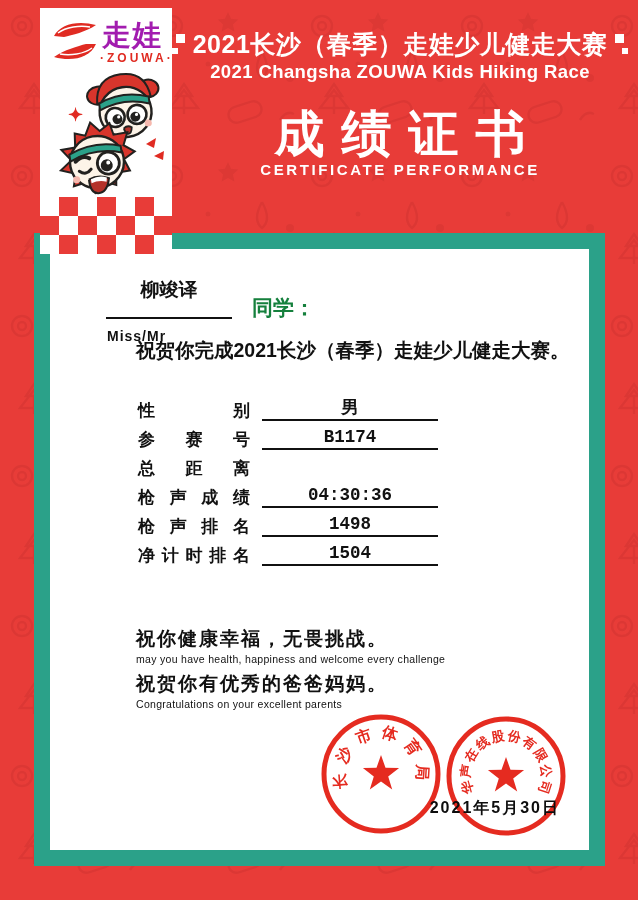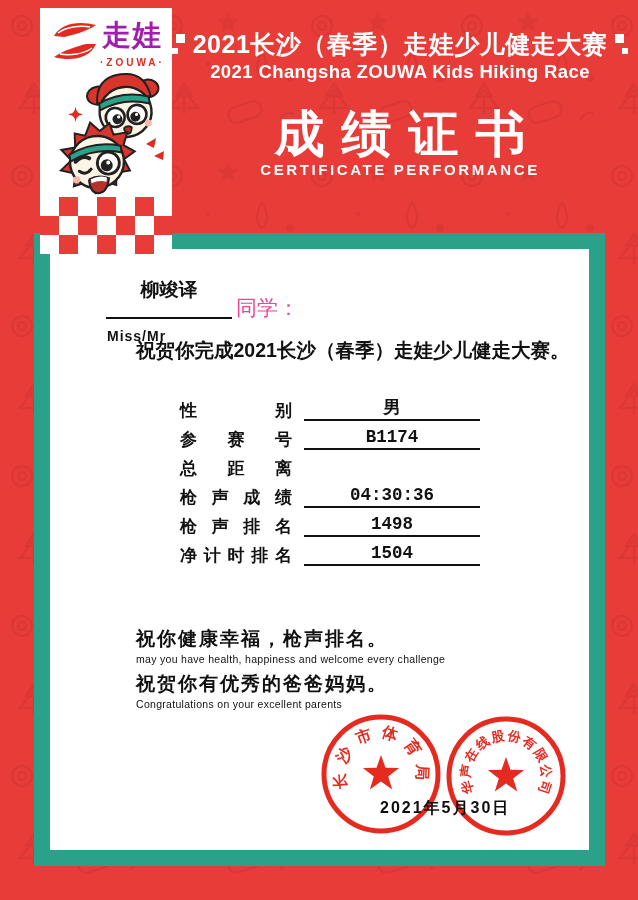--- a/index.html
+++ b/index.html
@@ -10,21 +10,21 @@
   }
   
   #bg-pattern{position:absolute;left:0;top:0;width:638px;height:900px;z-index:0;}
   
   .left-strip{
     position:absolute;left:40px;top:8px;width:132px;height:246px;
     background:#ffffff;z-index:3;
   }
   .logo-swoosh{position:absolute;left:12px;top:12px;width:46px;height:42px;}
   .logo-text{position:absolute;left:62px;top:13px;font-size:29px;font-weight:900;color:#a21caf;letter-spacing:1px;line-height:1;}
-  .logo-sub{position:absolute;left:60px;top:49px;font-size:10px;font-weight:800;color:#e02b22;letter-spacing:3px;text-align:center;}
+  .logo-sub{position:absolute;left:60px;top:43px;font-size:12px;font-weight:800;color:#e02b22;letter-spacing:3px;text-align:center;}
   .mascot-girl{position:absolute;left:46px;top:58px;width:78px;height:80px;}
   .mascot-boy{position:absolute;left:12px;top:110px;width:90px;height:88px;}
   .sparkle{position:absolute;left:28px;top:96px;color:#e02b22;font-size:18px;font-weight:900;}
   .sparkle-small{position:absolute;left:46px;top:120px;color:#e02b22;font-size:9px;}
   .tri-marks{position:absolute;left:104px;top:128px;width:24px;height:26px;}
   .checker{
     position:absolute;left:0;bottom:0;width:132px;height:57px;
     background:repeating-conic-gradient(#e83c38 0 25%, #ffffff 0 50%);
     background-size:38px 38px;
   }
@@ -46,46 +46,46 @@
   .cert-box{
     position:absolute;left:34px;top:233px;width:571px;height:633px;
     box-sizing:border-box;border:16px solid #2ba189;background:#ffffff;z-index:2;
   }
   .name-row{position:absolute;left:56px;top:28px;display:flex;align-items:flex-end;}
   .name-underline{
     display:inline-block;width:126px;text-align:center;
     border-bottom:2px solid #111;padding-bottom:14px;
     font-family:"DejaVu Serif",serif;font-weight:600;font-size:19px;color:#111;
   }
-  .suffix{font-size:21px;font-weight:400;color:#ec4899;margin-left:4px;line-height:1.1;}
+  .suffix{font-size:21px;font-weight:700;color:#15803d;margin-left:20px;line-height:1.1;}
   .missmr{position:absolute;left:57px;top:79px;font-size:14px;font-weight:700;color:#111;letter-spacing:1px;}
   .congrats-cn{position:absolute;left:86px;top:88px;font-size:19.5px;font-weight:900;color:#111;}
   .congrats-en{position:absolute;left:86px;top:114px;font-size:10.5px;font-weight:800;color:#111;}
-  .fields{position:absolute;left:88px;top:143px;margin-left:42px;}
+  .fields{position:absolute;left:88px;top:143px;}
   .frow{display:flex;align-items:flex-end;height:29px;}
   .flabel{
     display:inline-block;width:112px;font-size:17px;font-weight:900;color:#111;
     text-align:justify;text-align-last:justify;line-height:1.2;
   }
   .fvalue{
     display:inline-block;width:176px;margin-left:12px;
     border-bottom:2px solid #111;text-align:center;
     font-family:"Liberation Mono",monospace;font-weight:700;font-size:17.5px;color:#111;
     line-height:1.15;padding-bottom:1px;
   }
   .blessing{position:absolute;left:86px;top:379px;color:#111;}
   .bless-cn{font-size:19px;font-weight:900;letter-spacing:2px;line-height:1.2;}
   .bless-en{font-size:10.5px;font-weight:400;letter-spacing:0.3px;margin:2px 0 8px 0;}
   .stamp{position:absolute;width:128px;height:128px;z-index:3;}
   .stamp-left{left:267px;top:461px;}
   .stamp-right{left:392px;top:463px;}
   .stamp text{font-weight:700;}
   .date-line{
     position:absolute;left:330px;top:549px;width:180px;z-index:4;
-    font-size:16px;font-weight:800;color:#0d0d0d;letter-spacing:2px;text-align:left;
+    font-size:16px;font-weight:800;color:#0d0d0d;letter-spacing:2px;text-align:right;
   }
 </style>
 </head>
 <body>
 
 <svg id="bg-pattern" xmlns="http://www.w3.org/2000/svg">
   <defs>
     <pattern id="doodles" width="150" height="150" patternUnits="userSpaceOnUse">
       <g stroke="#d23330" fill="none" stroke-width="2.5" opacity="0.55">
         <circle cx="22" cy="26" r="10"></circle>
@@ -198,21 +198,21 @@
       <span class="flabel">枪声排名</span>
       <span class="fvalue">1498</span>
     </div>
     <div class="frow">
       <span class="flabel">净计时排名</span>
       <span class="fvalue">1504</span>
     </div>
   </div>
 
   <div class="blessing">
-    <div class="bless-cn">祝你健康幸福，枪声排名。</div>
+    <div class="bless-cn">祝你健康幸福，无畏挑战。</div>
     <div class="bless-en">may you have health, happiness and welcome every challenge</div>
     <div class="bless-cn">祝贺你有优秀的爸爸妈妈。</div>
     <div class="bless-en">Congratulations on your excellent parents</div>
   </div>
 
   <svg class="stamp stamp-left" viewBox="-64 -64 128 128" xmlns="http://www.w3.org/2000/svg">
     <defs>
       <path id="arcL" d="M -33.1 14.1 A 36 36 0 1 1 33.1 14.1" fill="none"></path>
     </defs>
     <circle cx="0" cy="0" r="57" fill="none" stroke="#e52b20" stroke-width="5"></circle>

